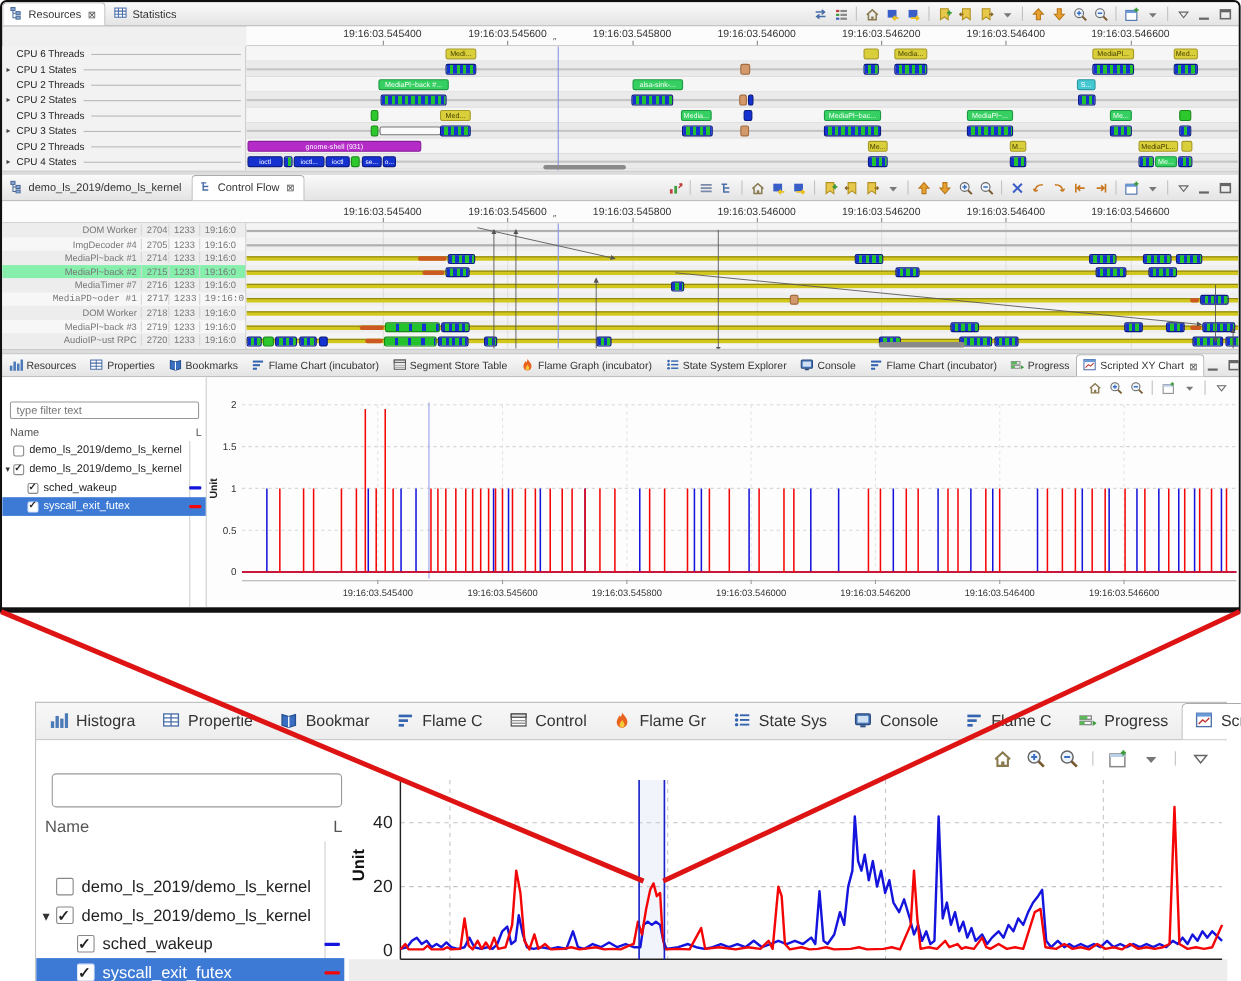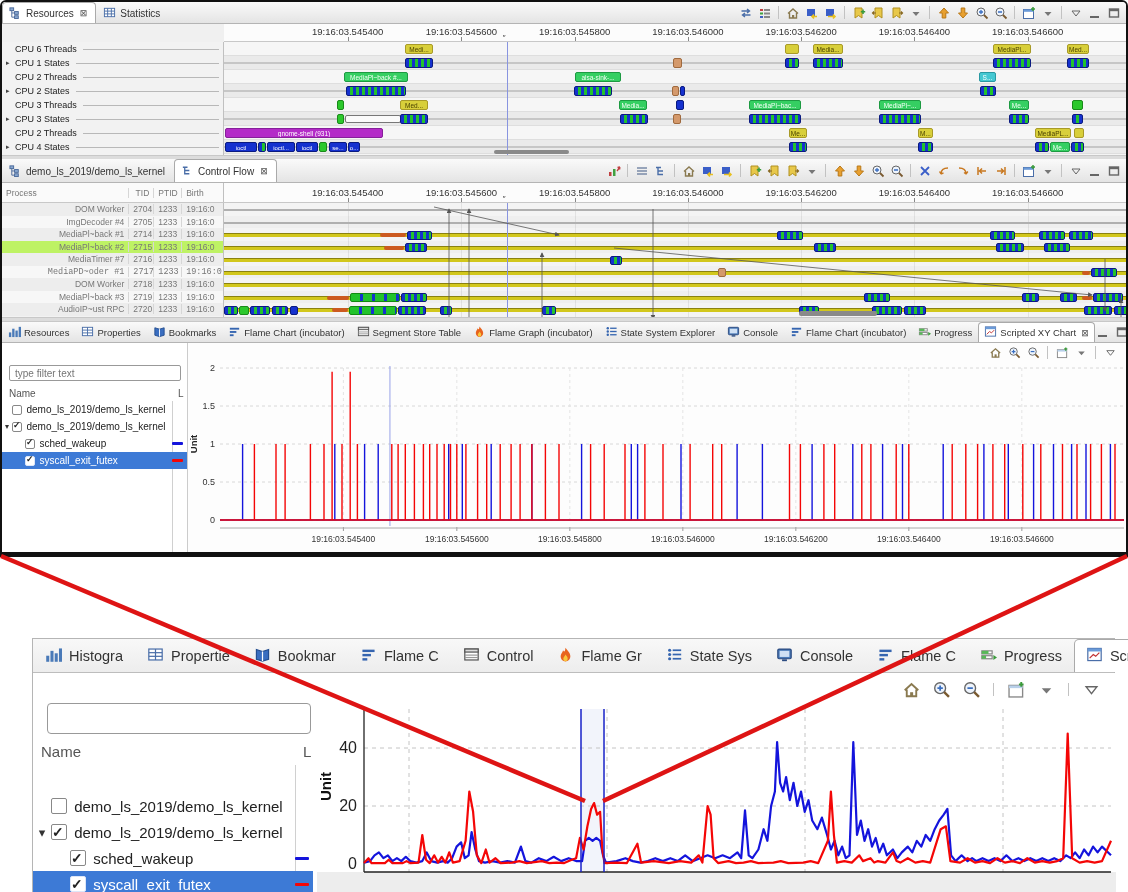--- a/index.html
+++ b/index.html
@@ -535,26 +535,20 @@
           </span>
           <span class="ticon">
             <svg width="14" height="14" viewBox="0 0 14 14">
               <rect x="2.5" y="3" width="9" height="8" fill="none" stroke="#666" stroke-width="1.4"></rect>
               <rect x="2.5" y="3" width="9" height="2.2" fill="#666"></rect>
             </svg>
           </span>
         </div>
       </div>
     <div class="tl-header" style="height:20px;flex:none;position:relative;" id="cf-header">
-        <div class="cf-hrow" style="position: absolute; left: 0px; top: 0px; width: 222px; height: 100%; align-items: center; font-size: 8.5px; background: rgb(250, 250, 250); border-right: 1px solid rgb(192, 192, 192);">
-          <div class="cf-cell c-proc" style="text-align: left;">Process</div>
-          <div class="cf-cell c-tid">TID</div>
-          <div class="cf-cell c-ptid">PTID</div>
-          <div class="cf-cell c-birth">Birth</div>
-        </div>
         <div style="position: absolute; inset: 0px 0px 0px 222px;">
           <div class="tl-tick-label" style="left: 123.669px; top: 4px;">19:16:03.545400</div>
           <div class="tl-tick-mark" style="left: 123.669px;"></div>
           <div class="tl-tick-label" style="left: 237.372px; top: 4px;">19:16:03.545600</div>
           <div class="tl-tick-mark" style="left: 237.372px;"></div>
           <div class="tl-tick-label" style="left: 350.622px; top: 4px;">19:16:03.545800</div>
           <div class="tl-tick-mark" style="left: 350.622px;"></div>
           <div class="tl-tick-label" style="left: 463.872px; top: 4px;">19:16:03.546000</div>
           <div class="tl-tick-mark" style="left: 463.872px;"></div>
           <div class="tl-tick-label" style="left: 577.122px; top: 4px;">19:16:03.546200</div>
@@ -579,21 +573,21 @@
             <div class="cf-cell c-tid">2705</div>
             <div class="cf-cell c-ptid">1233</div>
             <div class="cf-cell c-birth">19:16:0</div>
           </div>
           <div class="cf-hrow" style="height: 12.5px; align-items: center; background: rgb(237, 237, 237);">
             <div class="cf-cell c-proc">MediaPl~back #1</div>
             <div class="cf-cell c-tid">2714</div>
             <div class="cf-cell c-ptid">1233</div>
             <div class="cf-cell c-birth">19:16:0</div>
           </div>
-          <div class="cf-hrow" style="height: 12.5px; align-items: center; background: #bef264;">
+          <div class="cf-hrow" style="height: 12.5px; align-items: center; background: #86efac;">
             <div class="cf-cell c-proc">MediaPl~back #2</div>
             <div class="cf-cell c-tid">2715</div>
             <div class="cf-cell c-ptid">1233</div>
             <div class="cf-cell c-birth">19:16:0</div>
           </div>
           <div class="cf-hrow" style="height: 12.5px; align-items: center; background: rgb(237, 237, 237);">
             <div class="cf-cell c-proc">MediaTimer #7</div>
             <div class="cf-cell c-tid">2716</div>
             <div class="cf-cell c-ptid">1233</div>
             <div class="cf-cell c-birth">19:16:0</div>

